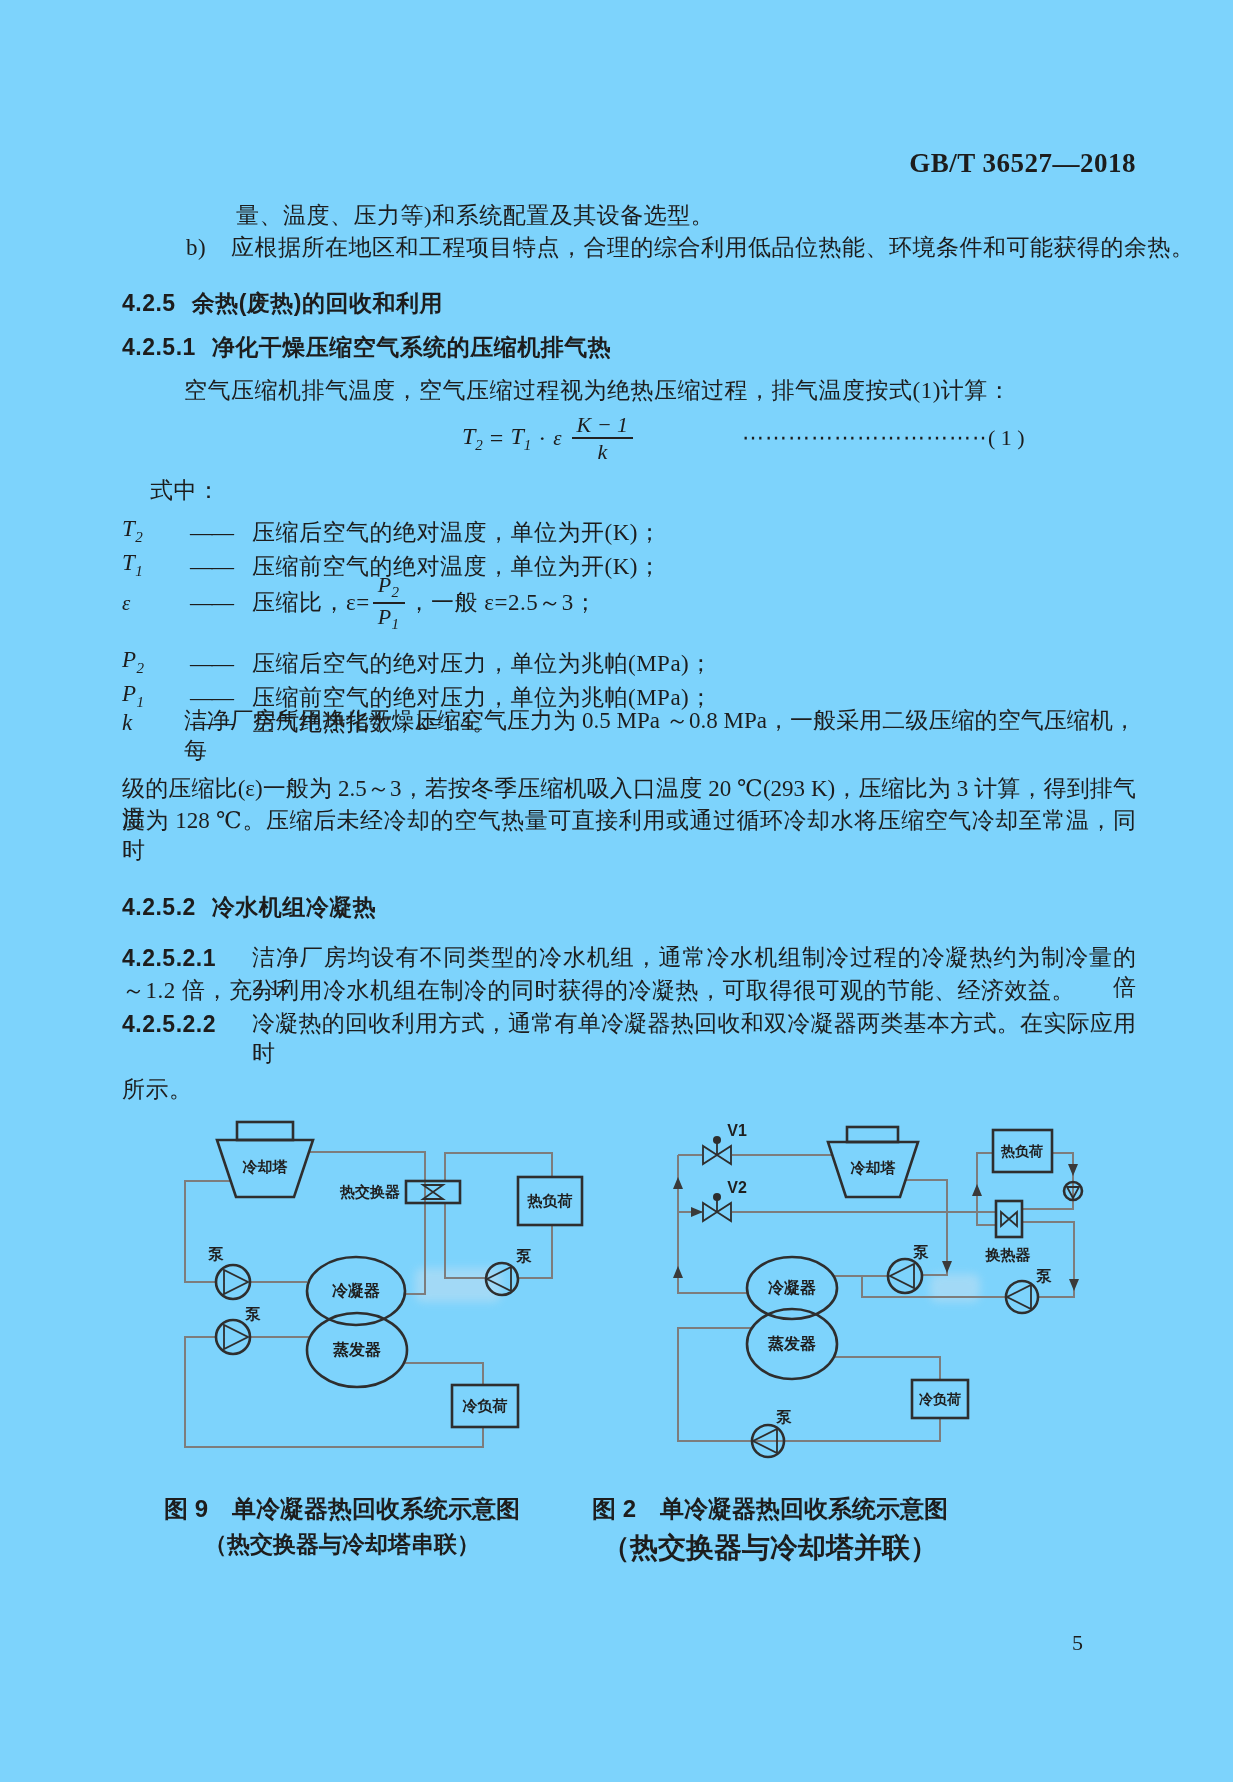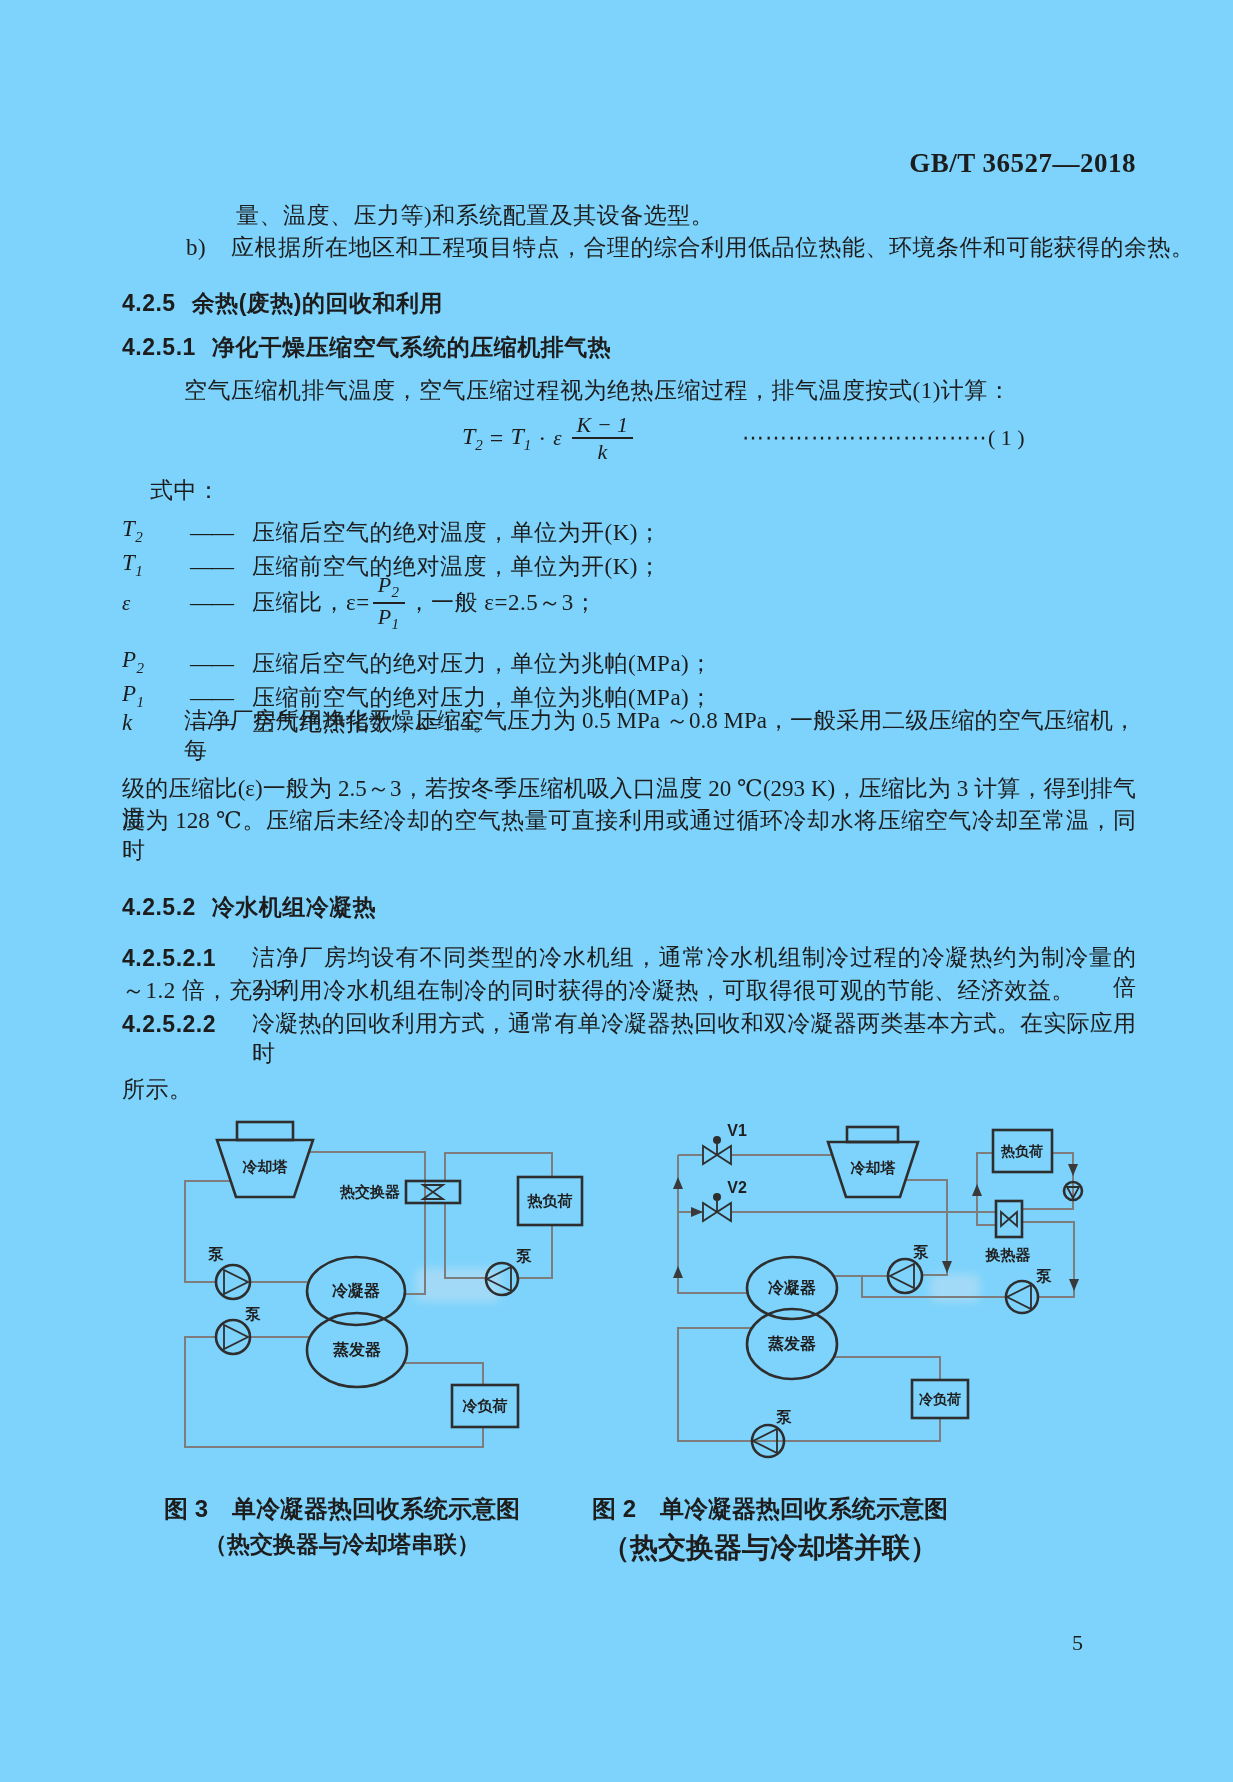--- a/index.html
+++ b/index.html
@@ -247,20 +247,20 @@
     <polygon class="glyph" points="274,164 274,188 250,176"></polygon>
     <text x="281" y="157" font-size="15" text-anchor="middle">泵</text>
     <circle class="comp" cx="382" cy="197" r="16" fill="#fcfcfb"></circle>
     <polygon class="glyph" points="391,185 391,209 367,197"></polygon>
     <text x="404" y="181" font-size="15" text-anchor="middle">泵</text>
     <circle class="comp" cx="128" cy="341" r="16" fill="#fcfcfb"></circle>
     <polygon class="glyph" points="137,329 137,353 113,341"></polygon>
     <text x="144" y="322" font-size="15" text-anchor="middle">泵</text>
   </svg>
 
-  <div class="cap hd" style="top:1493px;left:132px;">图 3　单冷凝器热回收系统示意图</div>
+  <div class="cap hd" style="top:1493px;left:132px;">图 9　单冷凝器热回收系统示意图</div>
   <div class="cap hd" style="top:1529px;left:132px;font-size:23px;">（热交换器与冷却塔串联）</div>
   <div class="cap hd" style="top:1493px;left:560px;">图 2　单冷凝器热回收系统示意图</div>
   <div class="cap hd" style="top:1529px;left:560px;font-size:28px;">（热交换器与冷却塔并联）</div>
 
   <div class="pgnum" style="top:1630px;left:1072px;">5</div>
 
 </div>
 
 </body></html>

